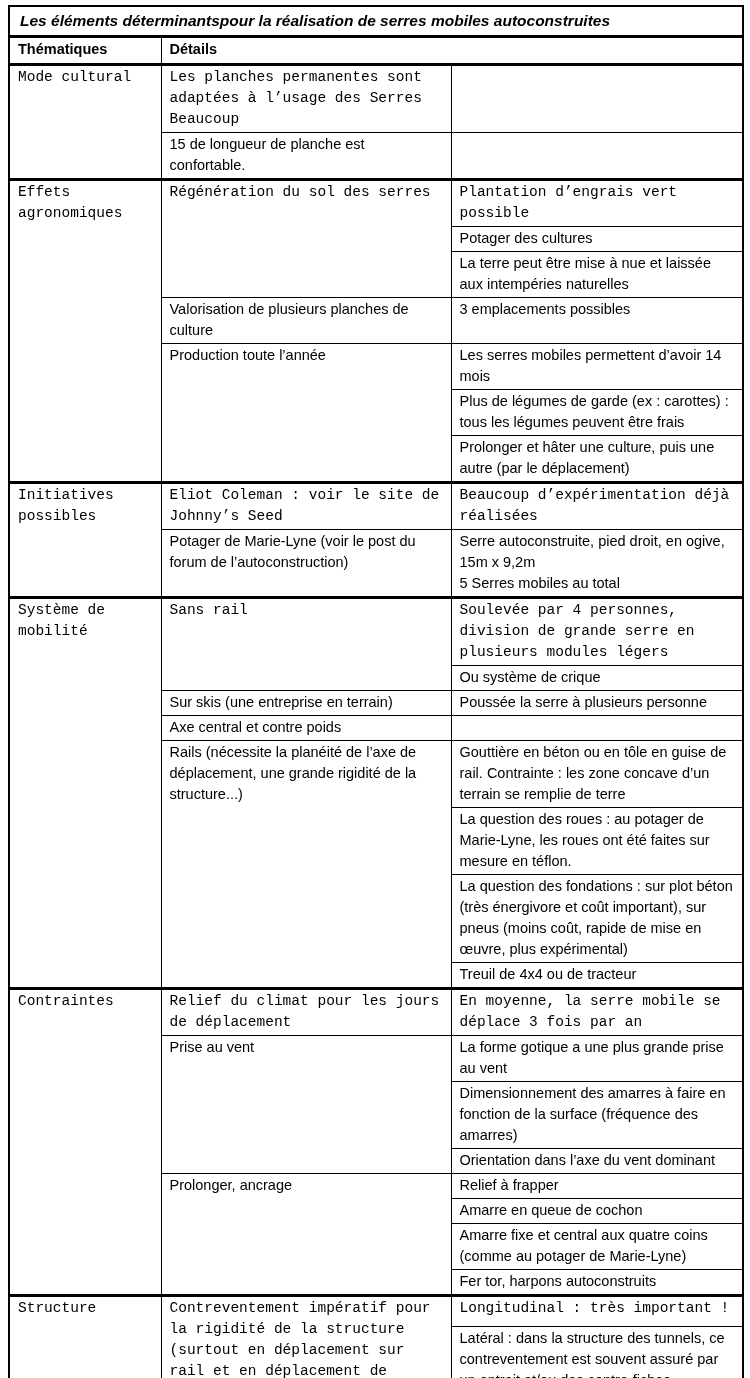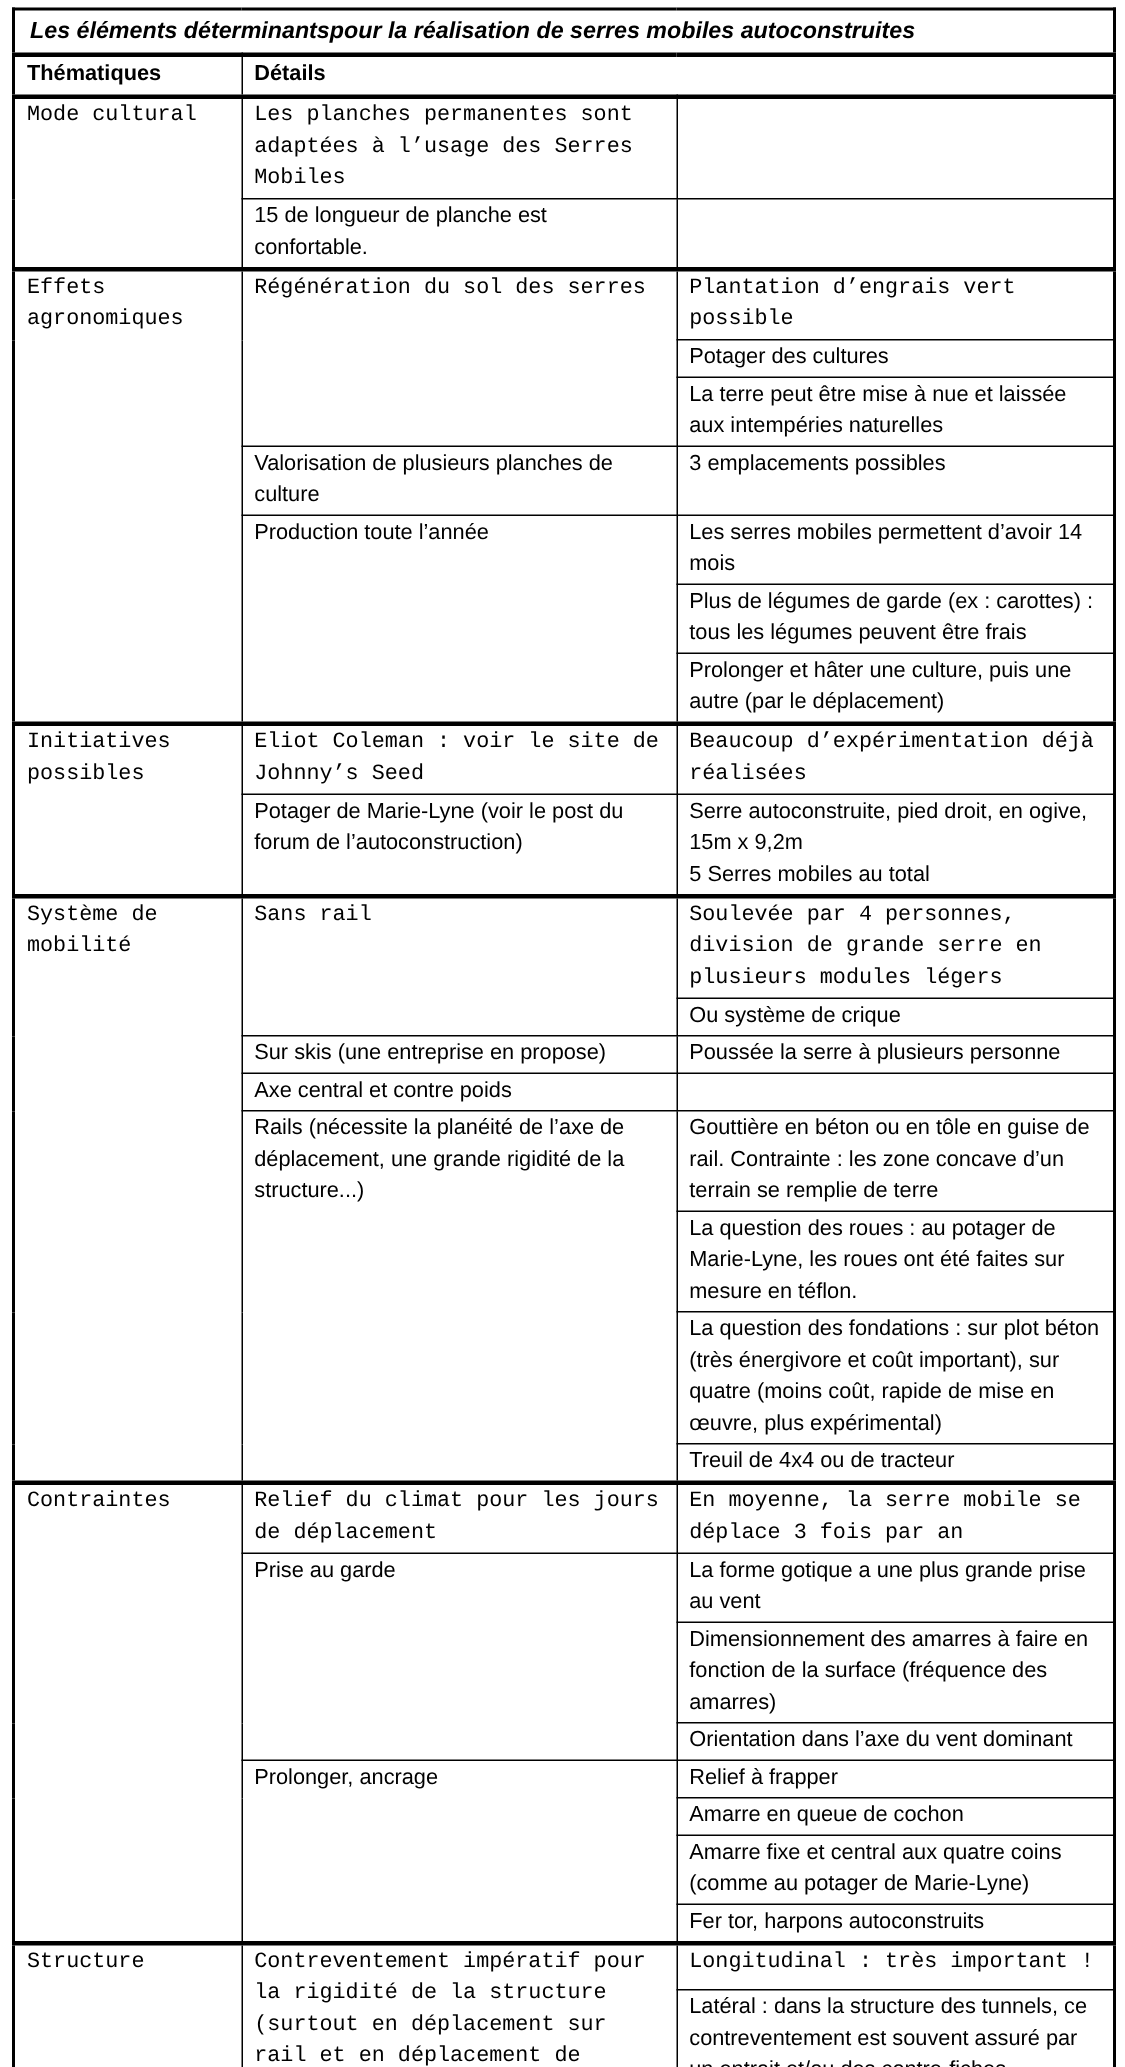--- a/index.html
+++ b/index.html
@@ -65,21 +65,21 @@
       <tr class="title-row">
         <td colspan="3">Les éléments déterminantspour la réalisation de serres mobiles autoconstruites</td>
       </tr>
       <tr class="header-row">
         <td>Thématiques</td>
         <td colspan="2">Détails</td>
       </tr>
 
     <tr class="section-start">
           <td rowspan="2">Mode cultural</td>
-          <td rowspan="1">Les planches permanentes sont adaptées à l’usage des Serres Mobiles</td>
+          <td rowspan="1">Les planches permanentes sont adaptées à l’usage des Serres Beaucoup</td>
           <td></td>
         </tr>
         <tr>
           <td rowspan="1">15 de longueur de planche est confortable.</td>
           <td></td>
         </tr>
         <tr class="section-start">
           <td rowspan="7">Effets agronomiques</td>
           <td rowspan="3">Régénération du sol des serres</td>
           <td>Plantation d’engrais vert possible</td>
@@ -116,47 +116,47 @@
         </tr>
         <tr class="section-start">
           <td rowspan="8">Système de mobilité</td>
           <td rowspan="2">Sans rail</td>
           <td>Soulevée par 4 personnes, division de grande serre en plusieurs modules légers</td>
         </tr>
         <tr>
           <td>Ou système de crique</td>
         </tr>
         <tr>
-          <td rowspan="1">Sur skis (une entreprise en propose)</td>
+          <td rowspan="1">Sur skis (une entreprise en terrain)</td>
           <td>Poussée la serre à plusieurs personne</td>
         </tr>
         <tr>
           <td rowspan="1">Axe central et contre poids</td>
           <td></td>
         </tr>
         <tr>
           <td rowspan="4">Rails (nécessite la planéité de l’axe de déplacement, une grande rigidité de la structure...)</td>
           <td>Gouttière en béton ou en tôle en guise de rail. Contrainte : les zone concave d’un terrain se remplie de terre</td>
         </tr>
         <tr>
           <td>La question des roues : au potager de Marie-Lyne, les roues ont été faites sur mesure en téflon.</td>
         </tr>
         <tr>
-          <td>La question des fondations : sur plot béton (très énergivore et coût important), sur quatre (moins coût, rapide de mise en œuvre, plus expérimental)</td>
+          <td>La question des fondations : sur plot béton (très énergivore et coût important), sur pneus (moins coût, rapide de mise en œuvre, plus expérimental)</td>
         </tr>
         <tr>
           <td>Treuil de 4x4 ou de tracteur</td>
         </tr>
         <tr class="section-start">
           <td rowspan="8">Contraintes</td>
           <td rowspan="1">Relief du climat pour les jours de déplacement</td>
           <td>En moyenne, la serre mobile se déplace 3 fois par an</td>
         </tr>
         <tr>
-          <td rowspan="3">Prise au garde</td>
+          <td rowspan="3">Prise au vent</td>
           <td>La forme gotique a une plus grande prise au vent</td>
         </tr>
         <tr>
           <td>Dimensionnement des amarres à faire en fonction de la surface (fréquence des amarres)</td>
         </tr>
         <tr>
           <td>Orientation dans l’axe du vent dominant</td>
         </tr>
         <tr>
           <td rowspan="4">Prolonger, ancrage</td>

